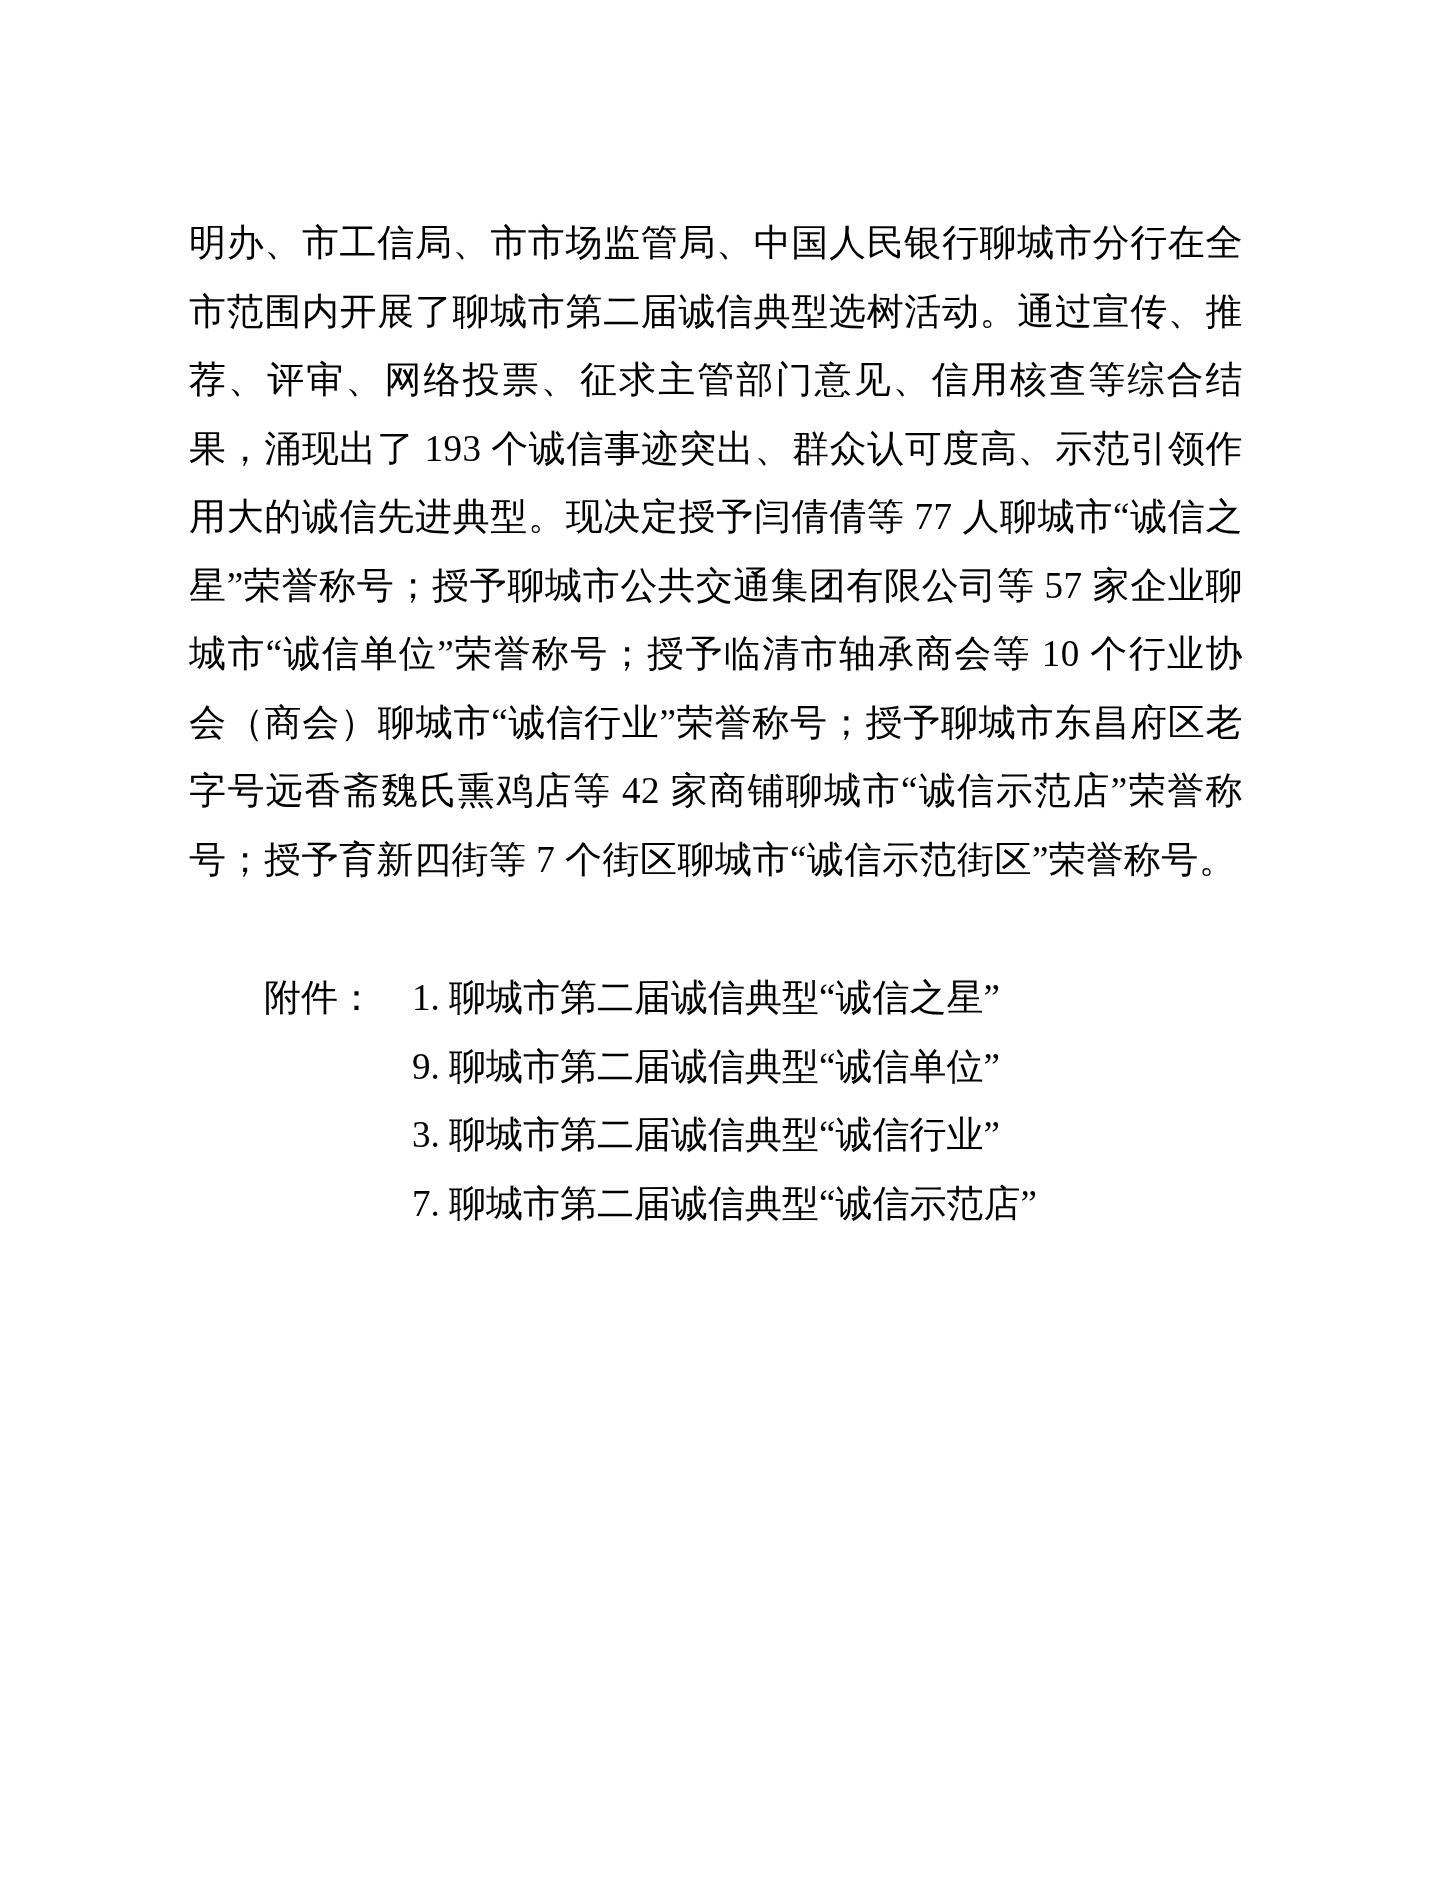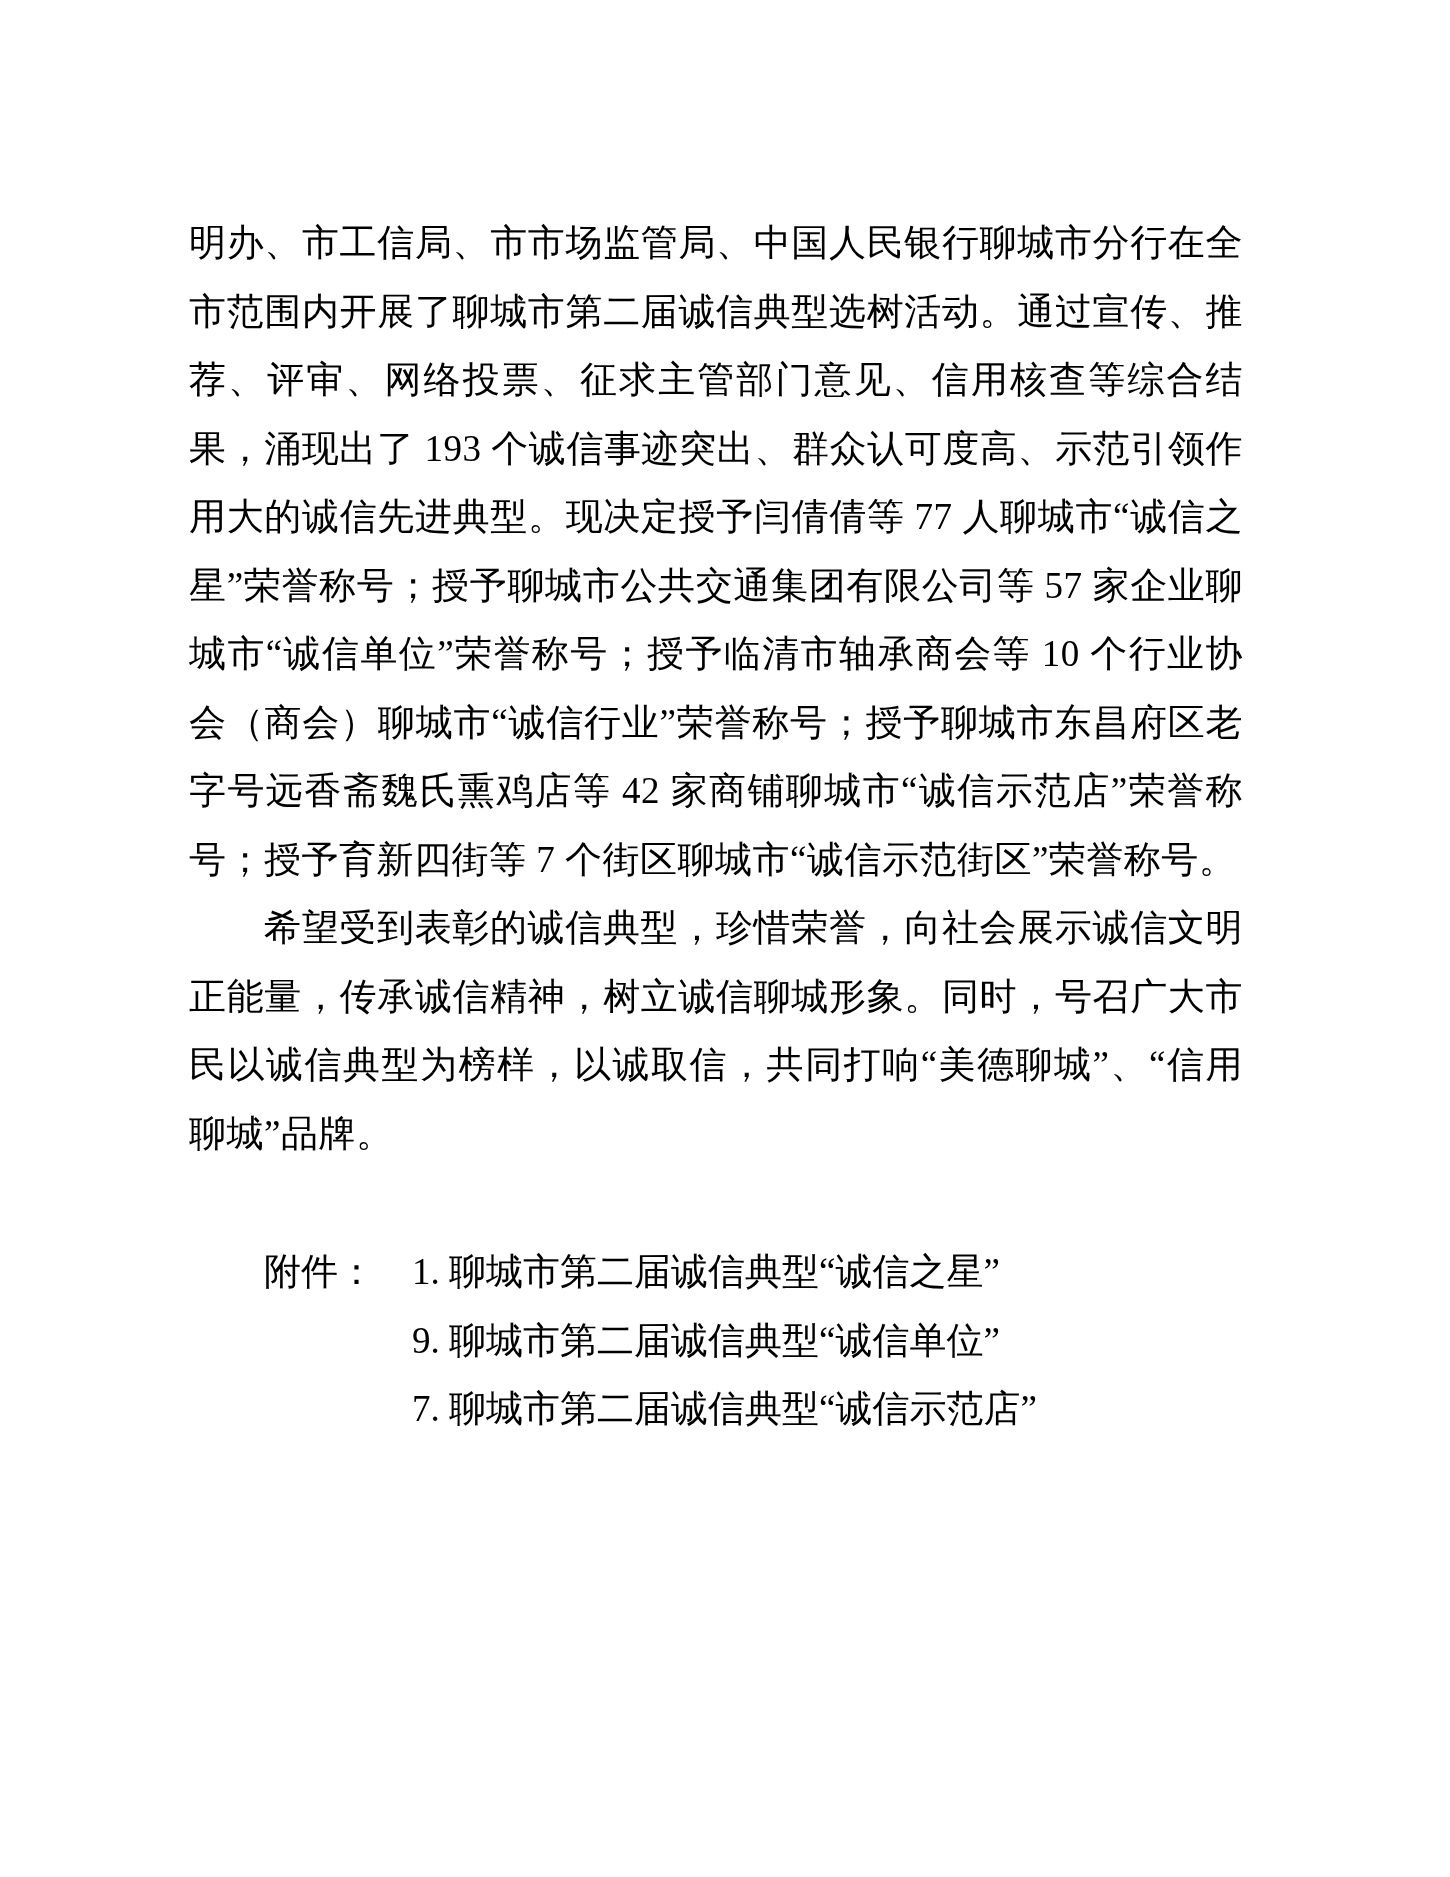--- a/index.html
+++ b/index.html
@@ -62,26 +62,26 @@
     font-size: 34px;
     letter-spacing: 4px;
   }
 </style>
 </head>
 <body>
 
 <div class="page">
   <div class="content">
     <p class="para">明办、市工信局、市市场监管局、中国人民银行聊城市分行在全市范围内开展了聊城市第二届诚信典型选树活动。通过宣传、推荐、评审、网络投票、征求主管部门意见、信用核查等综合结果，涌现出了 193 个诚信事迹突出、群众认可度高、示范引领作用大的诚信先进典型。现决定授予闫倩倩等 77 人聊城市“诚信之星”荣誉称号；授予聊城市公共交通集团有限公司等 57 家企业聊城市“诚信单位”荣誉称号；授予临清市轴承商会等 10 个行业协会（商会）聊城市“诚信行业”荣誉称号；授予聊城市东昌府区老字号远香斋魏氏熏鸡店等 42 家商铺聊城市“诚信示范店”荣誉称号；授予育新四街等 7 个街区聊城市“诚信示范街区”荣誉称号。</p>
-    <p class="para indent">希望受到表彰的诚信典型，珍惜荣誉，向社会展示诚信文明正能量，传承诚信精神，树立诚信聊城形象。同时，号召广大市民以诚信典型为榜样，以诚取信，共同打响“美德聊城”、“信用聊城”品牌。</p>
 
     <div class="attachments">
       <span class="att-label">附件：</span>
       <div class="att-items">
         <div class="att-item">1. 聊城市第二届诚信典型“诚信之星”</div>
         <div class="att-item">9. 聊城市第二届诚信典型“诚信单位”</div>
+        <div class="att-item">3. 聊城市第二届诚信典型“诚信行业”</div>
         <div class="att-item">7. 聊城市第二届诚信典型“诚信示范店”</div>
       </div>
     </div>
   </div>
 
   <div class="footer">— 2 —</div>
 </div>
 
 </body></html>

